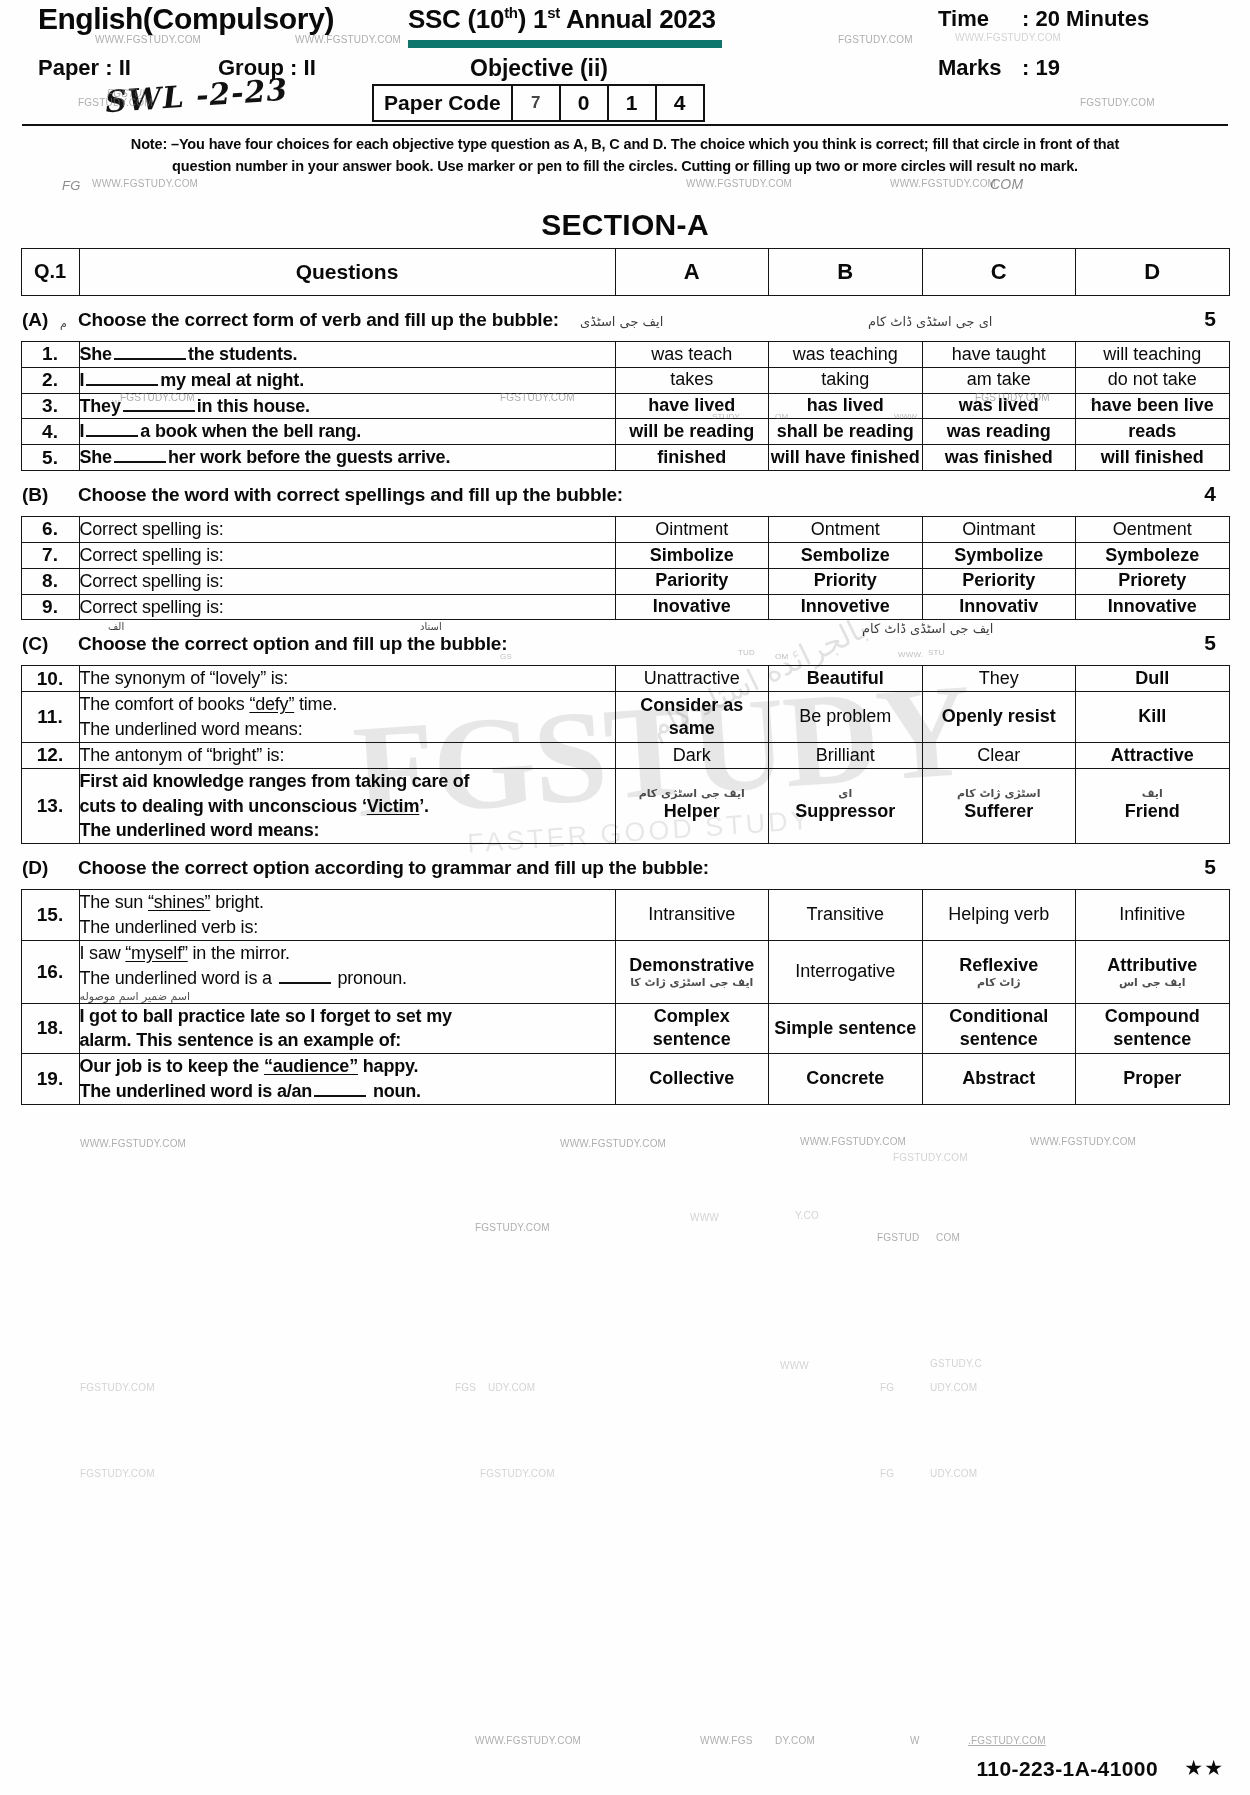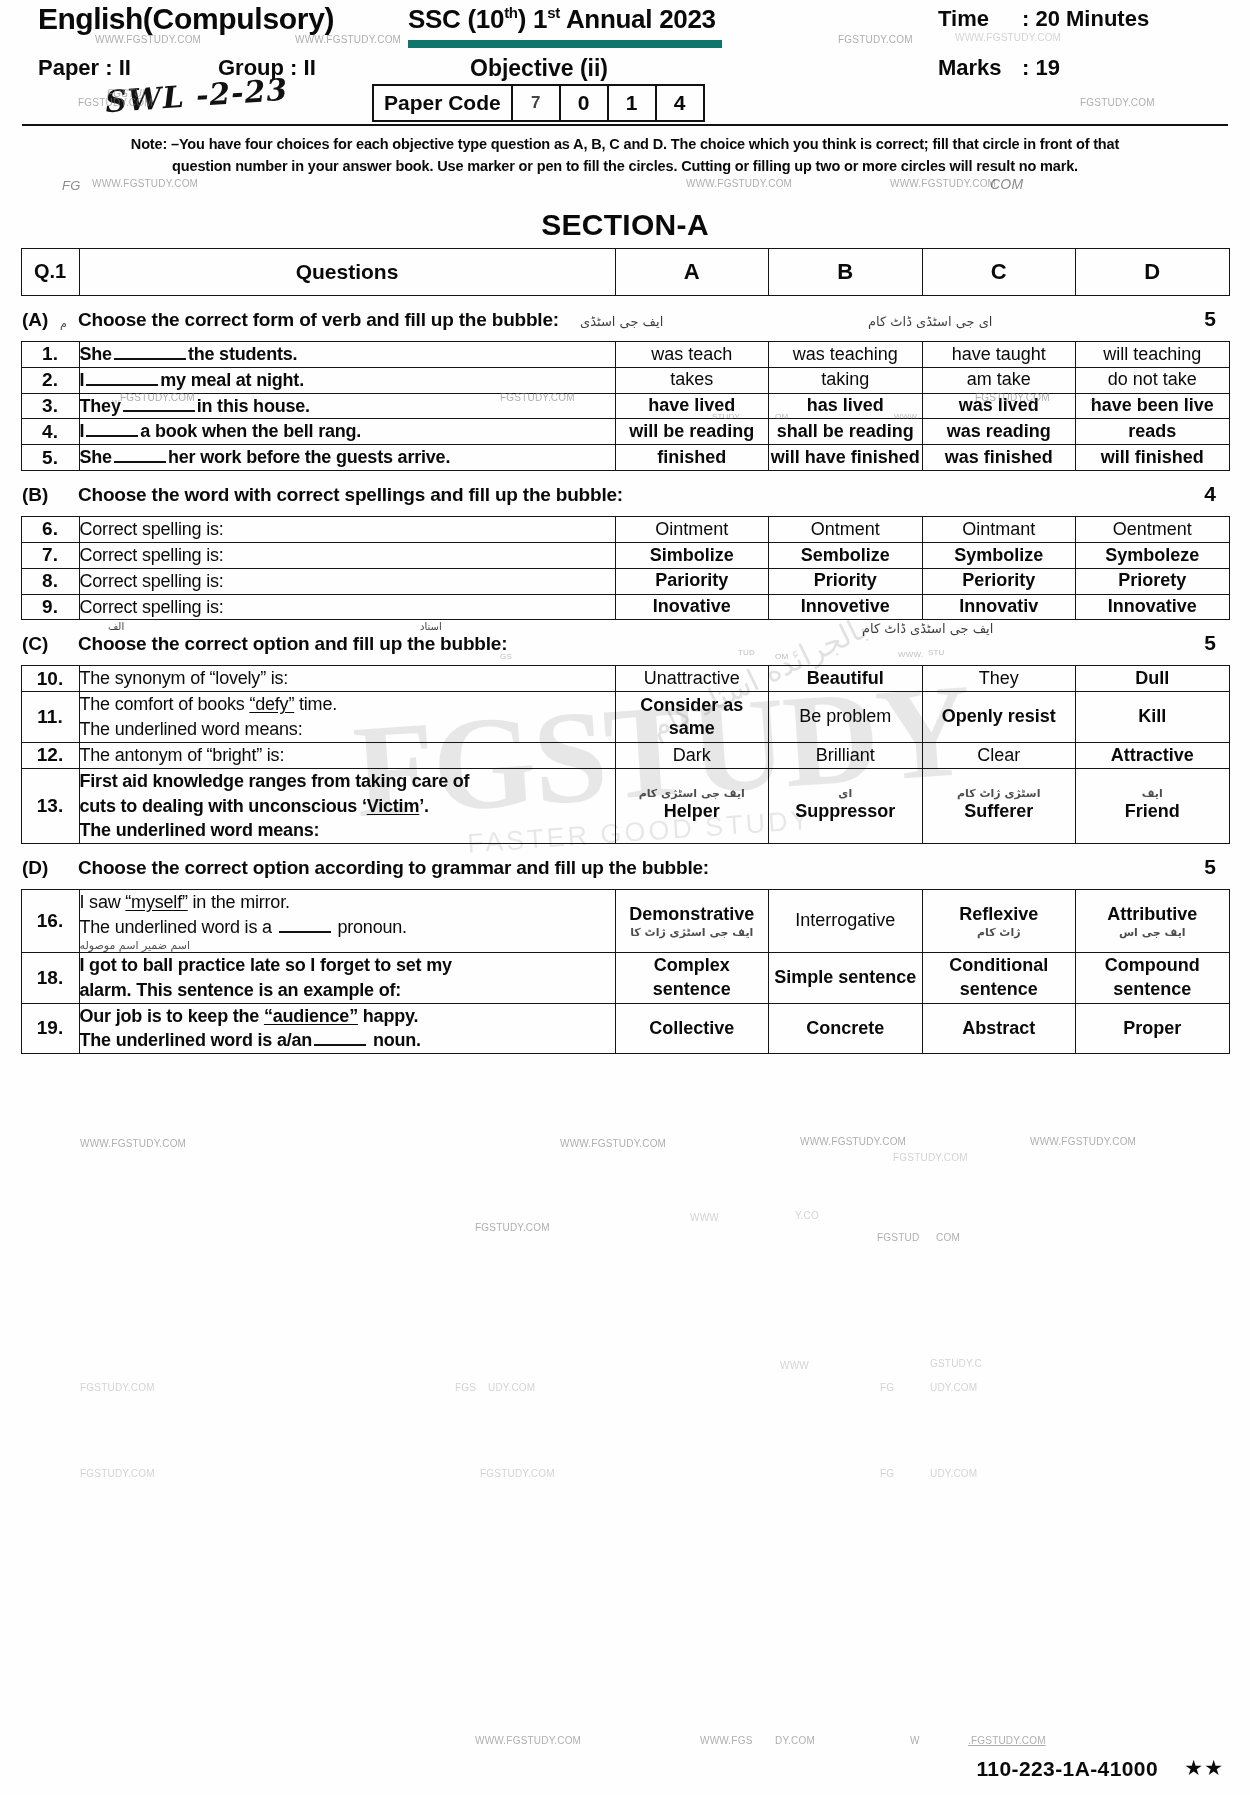--- a/index.html
+++ b/index.html
@@ -654,20 +654,31 @@
   <table class="qt">
     <colgroup>
         <col class="c-num">
         <col class="c-q">
         <col class="c-opt">
         <col class="c-opt">
         <col class="c-opt">
         <col class="c-opt">
       </colgroup>
     <tbody>
+        <tr>
+      <td class="num">15.</td>
+      <td class="qtext light">
+        <div>The sun <span class="uline">“shines”</span> bright.</div>
+        <div>The underlined verb is:</div>
+      </td>
+      <td class="opt light">Intransitive</td>
+      <td class="opt light">Transitive</td>
+      <td class="opt light">Helping verb</td>
+      <td class="opt light">Infinitive</td>
+    </tr>
     <tr>
       <td class="num">16.</td>
       <td class="qtext light">
         <div>I saw <span class="uline">“myself”</span> in the mirror.</div>
         <div>The underlined word is a <span class="blank sm"></span> pronoun.</div>
         <div class="u-sm" style="text-align:left;">اسم ضمیر اسم موصوله</div>
       </td>
       <td class="opt">
         <span>Demonstrative</span>
         <span class="u-sm">ایف جی اسٹژی ژاٹ کا</span>

